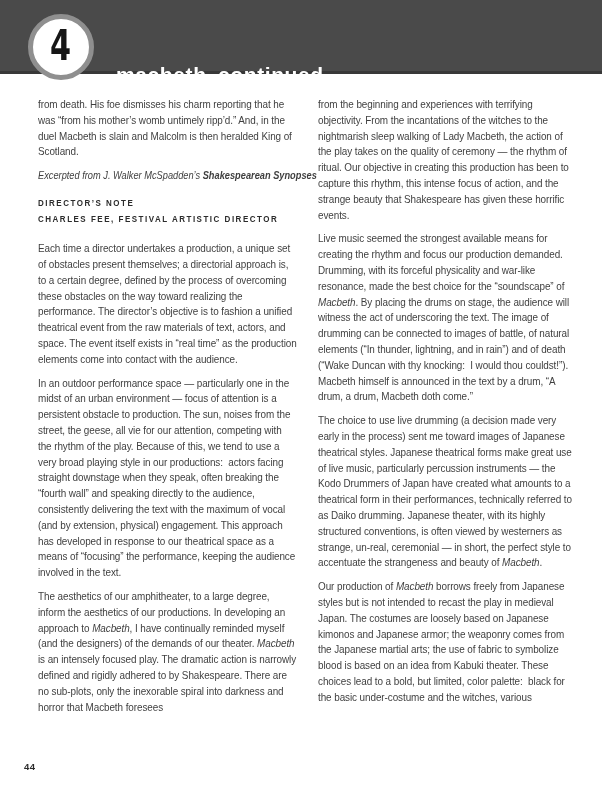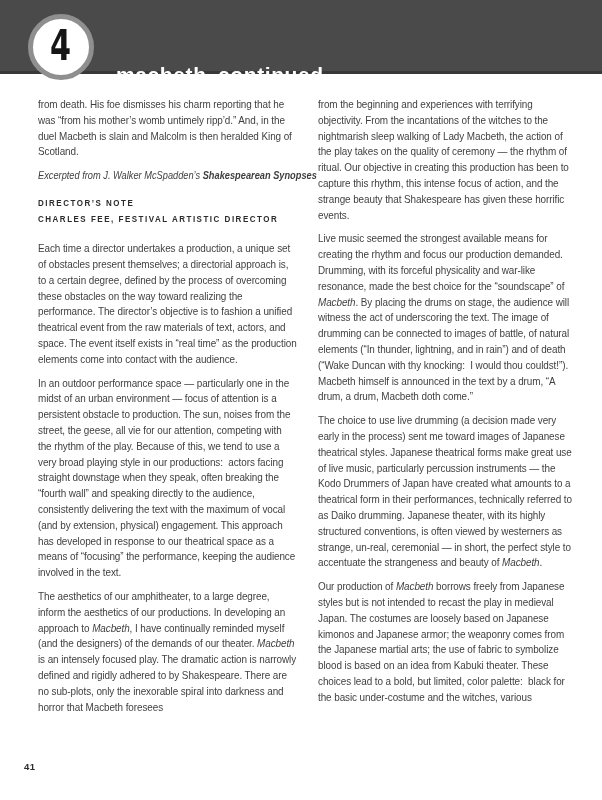--- a/index.html
+++ b/index.html
@@ -82,15 +82,15 @@
     <p class="body"><span>The aesthetics of our amphitheater, to a large degree, inform the aesthetics of our productions. In developing an approach to </span><span class="it">Macbeth</span><span>, I have continually reminded myself (and the designers) of the demands of our theater. </span><span class="it">Macbeth</span><span> is an intensely focused play. The dramatic action is narrowly defined and rigidly adhered to by Shakespeare. There are no sub-plots, only the inexorable spiral into darkness and horror that Macbeth foresees</span></p>
   </section>
 
   <section class="col col-right">
     <p class="body"><span>from the beginning and experiences with terrifying objectivity. From the incantations of the witches to the nightmarish sleep walking of Lady Macbeth, the action of the play takes on the quality of ceremony — the rhythm of ritual. Our objective in creating this production has been to capture this rhythm, this intense focus of action, and the strange beauty that Shakespeare has given these horrific events.</span></p>
     <p class="body"><span>Live music seemed the strongest available means for creating the rhythm and focus our production demanded. Drumming, with its forceful physicality and war-like resonance, made the best choice for the “soundscape” of </span><span class="it">Macbeth</span><span>. By placing the drums on stage, the audience will witness the act of underscoring the text. The image of drumming can be connected to images of battle, of natural elements (“In thunder, lightning, and in rain”) and of death (“Wake Duncan with thy knocking:  I would thou couldst!”). Macbeth himself is announced in the text by a drum, “A drum, a drum, Macbeth doth come.”</span></p>
     <p class="body"><span>The choice to use live drumming (a decision made very early in the process) sent me toward images of Japanese theatrical styles. Japanese theatrical forms make great use of live music, particularly percussion instruments — the Kodo Drummers of Japan have created what amounts to a theatrical form in their performances, technically referred to as Daiko drumming. Japanese theater, with its highly structured conventions, is often viewed by westerners as strange, un-real, ceremonial — in short, the perfect style to accentuate the strangeness and beauty of </span><span class="it">Macbeth</span><span>.</span></p>
     <p class="body"><span>Our production of </span><span class="it">Macbeth</span><span> borrows freely from Japanese styles but is not intended to recast the play in medieval Japan. The costumes are loosely based on Japanese kimonos and Japanese armor; the weaponry comes from the Japanese martial arts; the use of fabric to symbolize blood is based on an idea from Kabuki theater. These choices lead to a bold, but limited, color palette:  black for the basic under-costume and the witches, various</span></p>
   </section>
 
-  <span class="page-num">41</span>
+  <span class="page-num">44</span>
 
 </div>
 
 </body></html>

